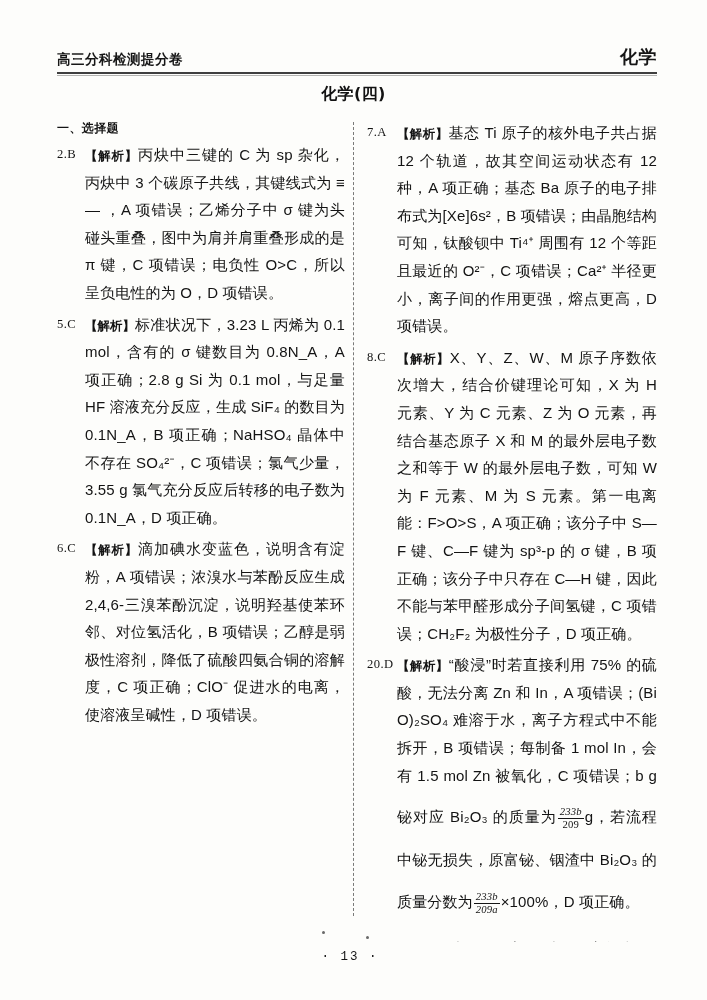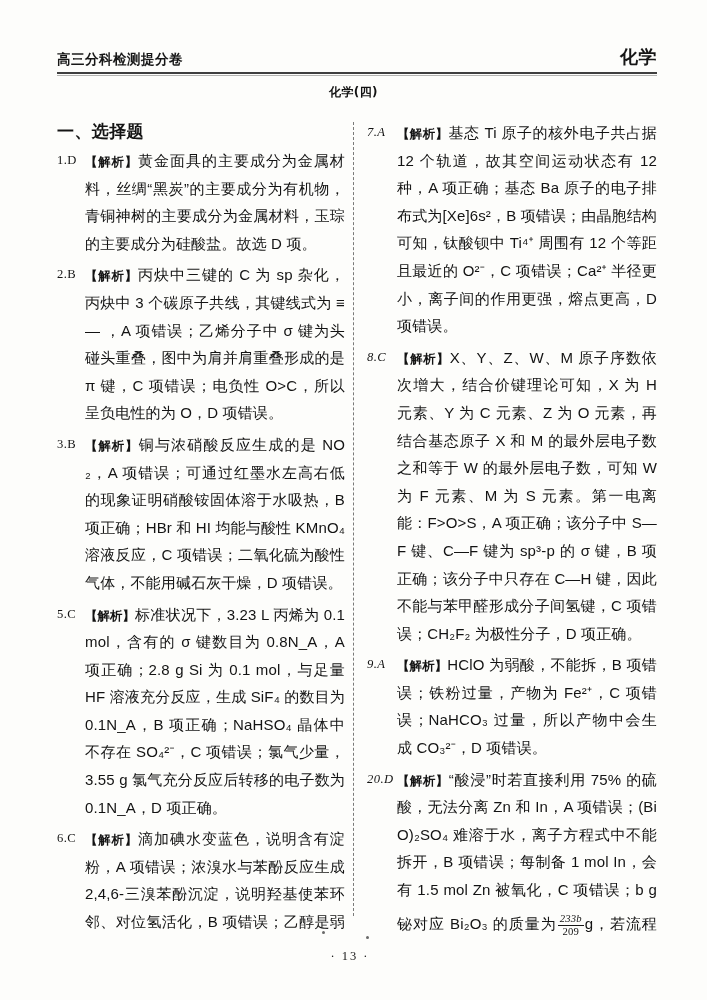--- a/index.html
+++ b/index.html
@@ -47,21 +47,21 @@
     margin-top:1px;
   }
 
   
   .doc-title{
     position:absolute;
     top:84px;left:0;right:0;
     text-align:center;
     font-family:"DejaVu Sans","Liberation Sans",sans-serif;
     font-weight:bold;
-    font-size:12px;
+    font-size:16px;
     letter-spacing:0.4px;
     color:#121212;
   }
 
   
   .columns{
     position:absolute;
     top:120px;left:0;right:0;bottom:58px;
   }
   .col{
@@ -76,21 +76,21 @@
     position:absolute;
     left:353px;top:2px;bottom:26px;
     width:0;
     border-left:1.4px dashed #2b2b2b;
     opacity:.62;
   }
 
   .section-heading{
     font-family:"DejaVu Sans","Liberation Sans",sans-serif;
     font-weight:bold;
-    font-size:17px;
+    font-size:12px;
     letter-spacing:.4px;
     margin:0 0 5px 0;
     color:#141414;
   }
 
   
   .item{
     display:flex;
     align-items:flex-start;
     margin-bottom:4px;
@@ -99,21 +99,21 @@
     flex:0 0 auto;
     font-family:"Liberation Serif","DejaVu Serif",serif;
     font-size:12.6px;
     line-height:25.6px;
     white-space:nowrap;
     letter-spacing:.3px;
     color:#131313;
     padding-right:3px;
   }
   .col-left .item-num{min-width:25px;}
-  .col-right .item-num{min-width:27px;font-style:italic;}
+  .col-right .item-num{min-width:27px;}
   .item-body{
     flex:1 1 auto;
     min-width:0;
     font-size:12.7px;
     line-height:25.6px;
     text-align:justify;
     text-justify:inter-character;
     color:#131313;
     letter-spacing:.15px;
     word-break:break-all;
@@ -128,31 +128,31 @@
   .cn{font-family:Liberation Sans, sans-serif;font-size:15px;}
   .lat{font-family:"Liberation Serif","DejaVu Serif",serif;letter-spacing:.4px;}
   .ital{font-style:italic;}
   .frac{
     display:inline-block;
     vertical-align:-0.52em;
     text-align:center;
     font-family:"Liberation Serif","DejaVu Serif",serif;
     font-size:.84em;
     line-height:1.12;
-    margin:8px 1px;
+    margin:16px 1px;
   }
   .frac .num{display:block;border-bottom:1px solid #151515;padding:0 2px;}
   .frac .den{display:block;padding:0 2px;}
 
   
   .footer{
     position:absolute;
     left:0;right:7px;bottom:36px;
     text-align:center;
-    font-family:Liberation Serif, serif;
+    font-family:Liberation Mono, monospace;
     font-size:12.5px;
     letter-spacing:2px;
     color:#151515;
   }
   .stray-dot{
     position:absolute;
     width:3px;height:3px;border-radius:50%;
     background:#2a2a2a;opacity:.7;
   }
 </style>
@@ -172,46 +172,30 @@
 
 <div class="doc-title">化学(四)</div>
 
 <div class="columns">
 
   <div class="divider"></div>
 
   <div class="col col-left">
     <div class="section-heading">一、选择题</div>
 
-    <div class="item">
-      <div class="item-num">
-        <span class="lat">1.</span><span class="lat">D</span>
-      </div>
-      <div class="item-body">
-        <span class="tag">【解析】</span><span class="cn">黄金面具的主要成分为金属材料，丝绸“黑炭”的主要成分为有机物，青铜神树的主要成分为金属材料，玉琮的主要成分为硅酸盐。故选 D 项。</span>
-      </div>
-    </div>
 
     <div class="item">
       <div class="item-num">
         <span class="lat">2.</span><span class="lat">B</span>
       </div>
       <div class="item-body">
         <span class="tag">【解析】</span><span class="cn">丙炔中三键的 C 为 sp 杂化，丙炔中 3 个碳原子共线，其键线式为 ≡— ，A 项错误；乙烯分子中 σ 键为头碰头重叠，图中为肩并肩重叠形成的是 π 键，C 项错误；电负性 O&gt;C，所以呈负电性的为 O，D 项错误。</span>
       </div>
     </div>
 
-    <div class="item">
-      <div class="item-num">
-        <span class="lat">3.</span><span class="lat">B</span>
-      </div>
-      <div class="item-body">
-        <span class="tag">【解析】</span><span class="cn">铜与浓硝酸反应生成的是 NO₂，A 项错误；可通过红墨水左高右低的现象证明硝酸铵固体溶于水吸热，B 项正确；HBr 和 HI 均能与酸性 KMnO₄ 溶液反应，C 项错误；二氧化硫为酸性气体，不能用碱石灰干燥，D 项错误。</span>
-      </div>
-    </div>
 
 
     <div class="item">
       <div class="item-num">
         <span class="lat">5.</span><span class="lat">C</span>
       </div>
       <div class="item-body">
         <span class="tag">【解析】</span><span class="cn">标准状况下，3.23 L 丙烯为 0.1 mol，含有的 σ 键数目为 0.8N_A，A 项正确；2.8 g Si 为 0.1 mol，与足量 HF 溶液充分反应，生成 SiF₄ 的数目为 0.1N_A，B 项正确；NaHSO₄ 晶体中不存在 SO₄²⁻，C 项错误；氯气少量，3.55 g 氯气充分反应后转移的电子数为 0.1N_A，D 项正确。</span>
       </div>
     </div>
@@ -239,28 +223,20 @@
 
     <div class="item">
       <div class="item-num">
         <span class="lat">8.</span><span class="lat">C</span>
       </div>
       <div class="item-body">
         <span class="tag">【解析】</span><span class="cn">X、Y、Z、W、M 原子序数依次增大，结合价键理论可知，X 为 H 元素、Y 为 C 元素、Z 为 O 元素，再结合基态原子 X 和 M 的最外层电子数之和等于 W 的最外层电子数，可知 W 为 F 元素、M 为 S 元素。第一电离能：F&gt;O&gt;S，A 项正确；该分子中 S—F 键、C—F 键为 sp³-p 的 σ 键，B 项正确；该分子中只存在 C—H 键，因此不能与苯甲醛形成分子间氢键，C 项错误；CH₂F₂ 为极性分子，D 项正确。</span>
       </div>
     </div>
 
-    <div class="item">
-      <div class="item-num">
-        <span class="lat">9.</span><span class="lat">A</span>
-      </div>
-      <div class="item-body">
-        <span class="tag">【解析】</span><span class="cn">HClO 为弱酸，不能拆，B 项错误；铁粉过量，产物为 Fe²⁺，C 项错误；NaHCO₃ 过量，所以产物中会生成 CO₃²⁻，D 项错误。</span>
-      </div>
-    </div>
 
     <div class="item">
       <div class="item-num">
         <span class="lat">20.</span><span class="lat">D</span>
       </div>
       <div class="item-body">
         <span class="tag">【解析】</span><span class="cn">“酸浸”时若直接利用 75% 的硫酸，无法分离 Zn 和 In，A 项错误；(BiO)₂SO₄ 难溶于水，离子方程式中不能拆开，B 项错误；每制备 1 mol In，会有 1.5 mol Zn 被氧化，C 项错误；b g 铋对应 Bi₂O₃ 的质量为</span><span class="frac"><span class="num ital">233b</span><span class="den">209</span></span><span class="cn">g，若流程中铋无损失，原富铋、铟渣中 Bi₂O₃ 的质量分数为</span><span class="frac"><span class="num ital">233b</span><span class="den ital">209a</span></span><span class="cn">×100%，D 项正确。</span>
       </div>
     </div>
 

